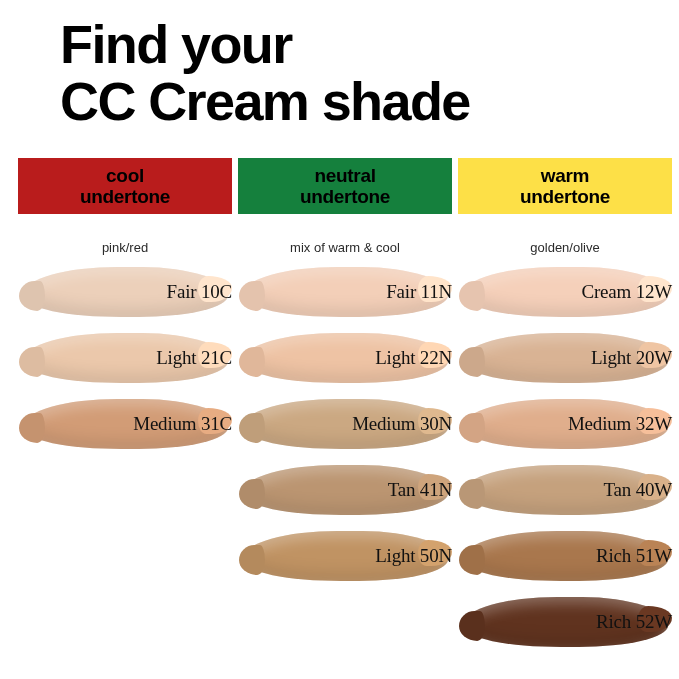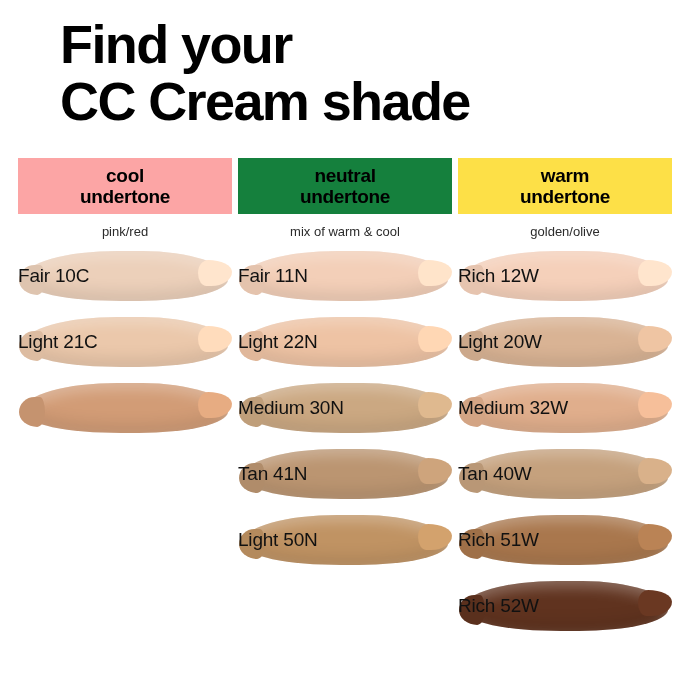--- a/index.html
+++ b/index.html
@@ -63,37 +63,38 @@
     line-height: 21px;
     letter-spacing: -0.3px;
     text-align: center;
     white-space: nowrap;
   }
   .col-sub {
     text-align: center;
     font-size: 13px;
     line-height: 15px;
     color: #2b2b2b;
-    padding-top: 10px;
+    padding-top: 26px;
     padding-bottom: 6px;
     white-space: nowrap;
   }
 
   
   .swatch-list {
     display: flex;
     flex-direction: column;
   }
   .swatch {
     position: relative;
     height: 62px;
     margin-bottom: 4px;
     display: flex;
     align-items: center;
-    justify-content: flex-start;
+    justify-content: flex-end;
+    font-family: Liberation Serif, serif;
   }
   .swatch-shape {
     position: absolute;
     left: 6px;
     right: 4px;
     top: 6px;
     bottom: 6px;
     border-radius: 48% 44% 46% 50% / 55% 60% 45% 42%;
     box-shadow: inset 0 6px 14px rgba(255,255,255,0.30),
                 inset 0 -8px 16px rgba(0,0,0,0.10);
@@ -133,36 +134,37 @@
 </head>
 <body>
 
 <div id="title-block">
   <div class="title-line">Find your</div>
   <div class="title-line">CC Cream shade</div>
 </div>
 
 <div id="columns">
     <div class="column">
-      <div class="col-header" style="background: #fca5a5;">
+      <div class="col-header" style="background: #b91c1c;">
         <div class="hdr-line">cool</div>
         <div class="hdr-line">undertone</div>
       </div>
       <div class="col-sub">pink/red</div>
       <div class="swatch-list">
         <div class="swatch">
           <div class="swatch-shape" style="background: rgb(236, 208, 186);"></div>
           <span class="swatch-label">Fair 10C</span>
         </div>
         <div class="swatch">
           <div class="swatch-shape" style="background: rgb(235, 200, 171);"></div>
           <span class="swatch-label">Light 21C</span>
         </div>
         <div class="swatch">
           <div class="swatch-shape" style="background: rgb(210, 156, 118);"></div>
+          <span class="swatch-label">Medium 31C</span>
         </div>
       </div>
     </div>
     <div class="column">
       <div class="col-header" style="background: #15803d;">
         <div class="hdr-line">neutral</div>
         <div class="hdr-line">undertone</div>
       </div>
       <div class="col-sub">mix of warm &amp; cool</div>
       <div class="swatch-list">
@@ -190,21 +192,21 @@
     </div>
     <div class="column">
       <div class="col-header" style="background: #fde047;">
         <div class="hdr-line">warm</div>
         <div class="hdr-line">undertone</div>
       </div>
       <div class="col-sub">golden/olive</div>
       <div class="swatch-list">
         <div class="swatch">
           <div class="swatch-shape" style="background: rgb(245, 208, 186);"></div>
-          <span class="swatch-label">Rich 12W</span>
+          <span class="swatch-label">Cream 12W</span>
         </div>
         <div class="swatch">
           <div class="swatch-shape" style="background: rgb(217, 179, 148);"></div>
           <span class="swatch-label">Light 20W</span>
         </div>
         <div class="swatch">
           <div class="swatch-shape" style="background: rgb(224, 174, 140);"></div>
           <span class="swatch-label">Medium 32W</span>
         </div>
         <div class="swatch">

